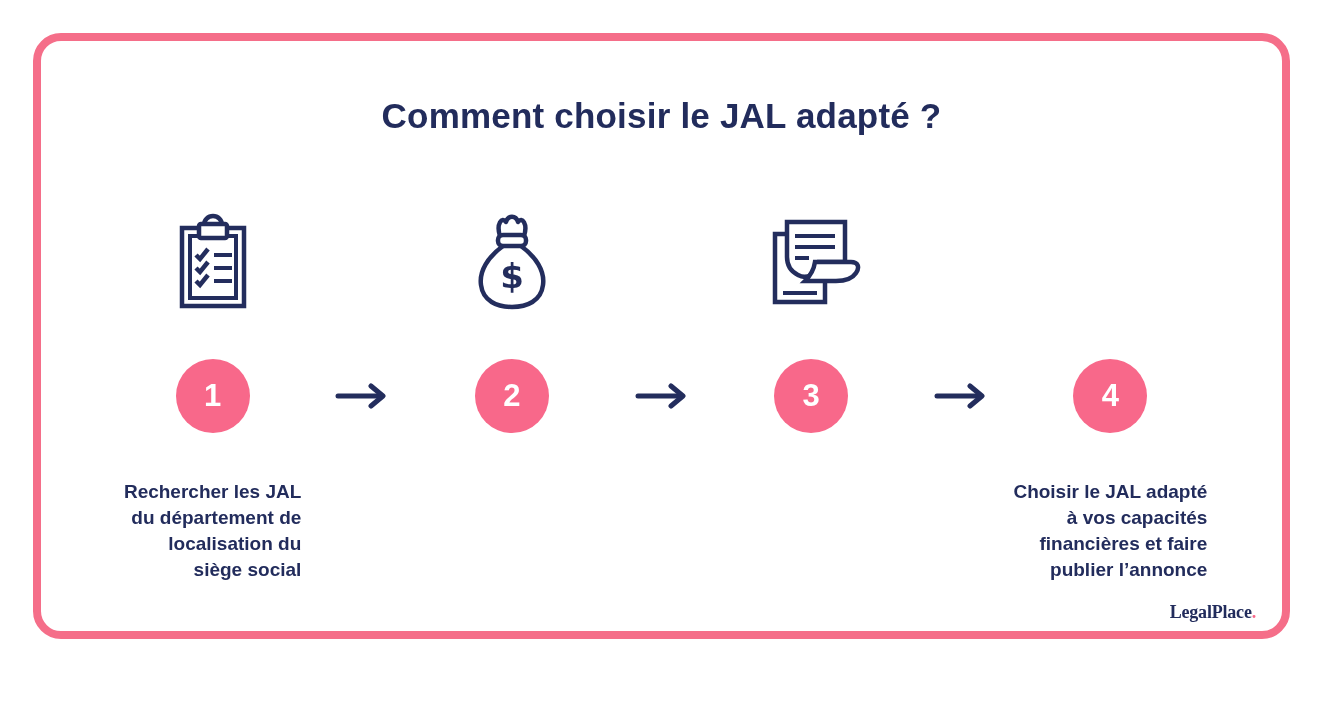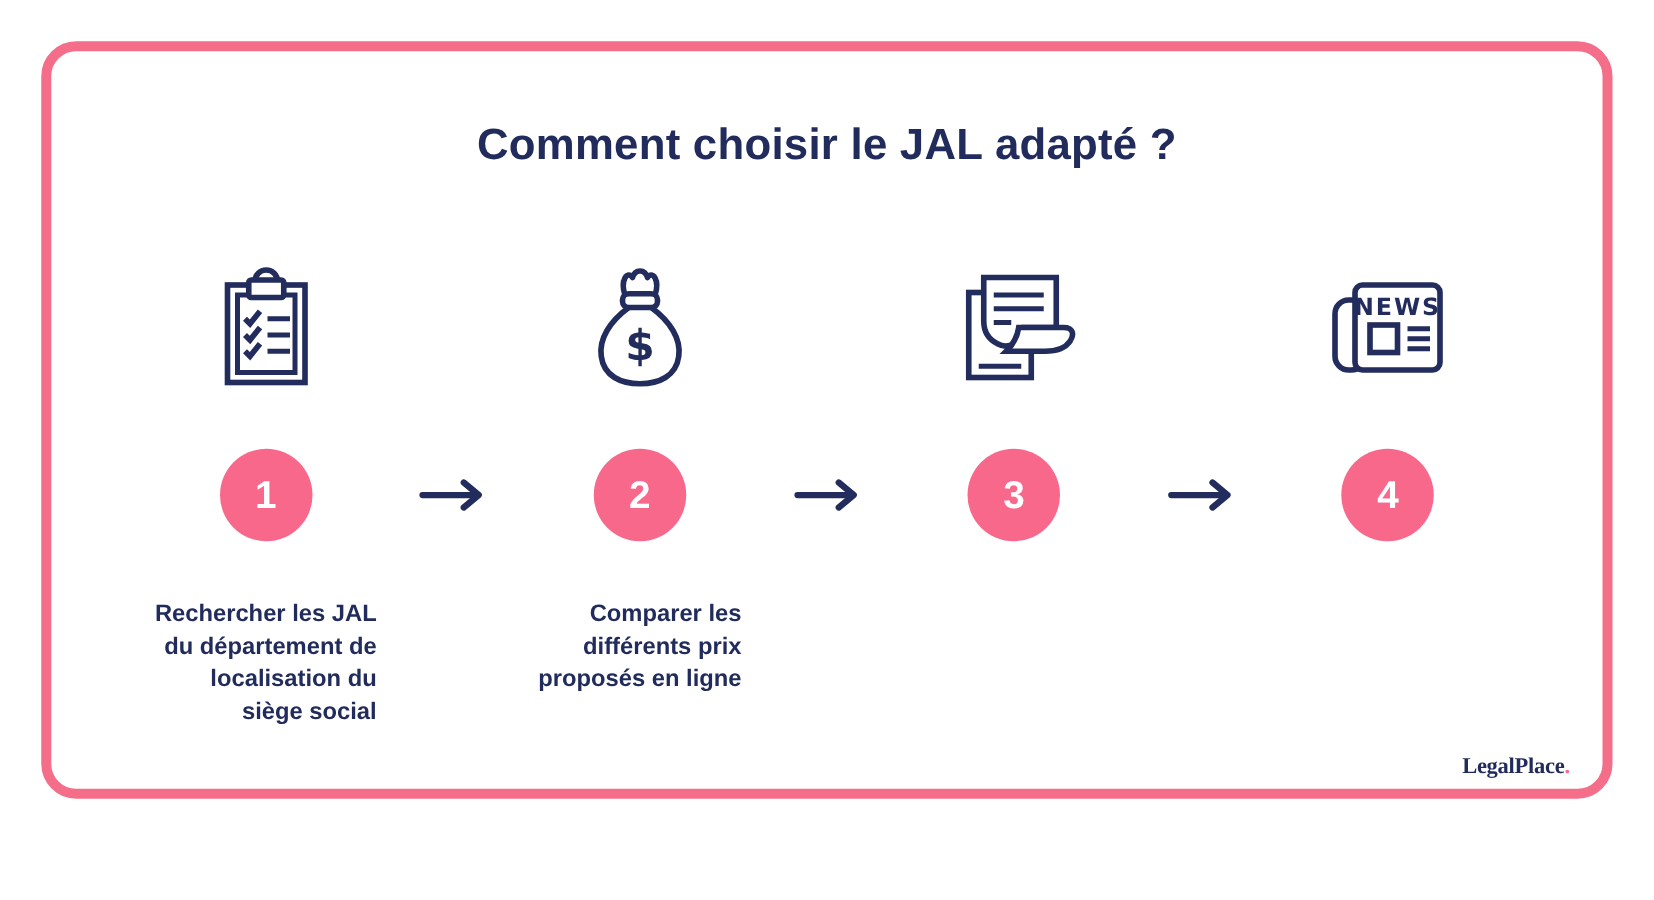--- a/index.html
+++ b/index.html
@@ -137,31 +137,20 @@
         </svg>
       </div>
 
       <div class="arrow-cell col6">
         <svg width="54" height="26" viewBox="0 0 54 26" fill="none" stroke="#232D5D" stroke-width="5" stroke-linecap="round" stroke-linejoin="round">
           <line x1="3" y1="13" x2="45" y2="13"></line>
           <polyline points="36,3 48,13 36,23"></polyline>
         </svg>
       </div>
 
-      <div class="icon-cell col7">
-        <svg class="icon" width="100" height="86" viewBox="0 0 100 86" fill="none" stroke="#232D5D" stroke-width="4.5">
-          <rect x="8" y="22" width="24" height="56" rx="11" fill="#ffffff"></rect>
-          <rect x="24" y="10" width="68" height="68" rx="6" fill="#ffffff"></rect>
-          <text x="58" y="34" text-anchor="middle" font-size="19" font-weight="bold" letter-spacing="1.5" font-family="DejaVu Sans, sans-serif" fill="#232D5D" stroke="none">NEWS</text>
-          <rect x="36" y="42" width="22" height="22"></rect>
-          <line x1="66" y1="45" x2="84" y2="45" stroke-width="4"></line>
-          <line x1="66" y1="53" x2="84" y2="53" stroke-width="4"></line>
-          <line x1="66" y1="61" x2="84" y2="61" stroke-width="4"></line>
-        </svg>
-      </div>
 
       <div class="circle-cell col1">
         <div class="step-circle">
           <span>1</span>
         </div>
       </div>
       <div class="circle-cell col3">
         <div class="step-circle">
           <span>2</span>
         </div>
@@ -176,24 +165,25 @@
           <span>4</span>
         </div>
       </div>
 
       <div class="text-cell col1">
         <p class="step-text">Rechercher les JAL
 du département de
 localisation du
 siège social</p>
       </div>
-      <div class="text-cell col3">
-        <p class="step-text">Comparer les
-différents prix
-proposés en ligne</p>
+      <div class="text-cell col7">
+        <p class="step-text">Choisir le JAL adapté
+à vos capacités
+financières et faire
+publier l’annonce</p>
       </div>
 
     </div>
 
     <div class="logo">
       <span>LegalPlace</span><span class="dot">.</span>
     </div>
 
   </div>
 </div>

